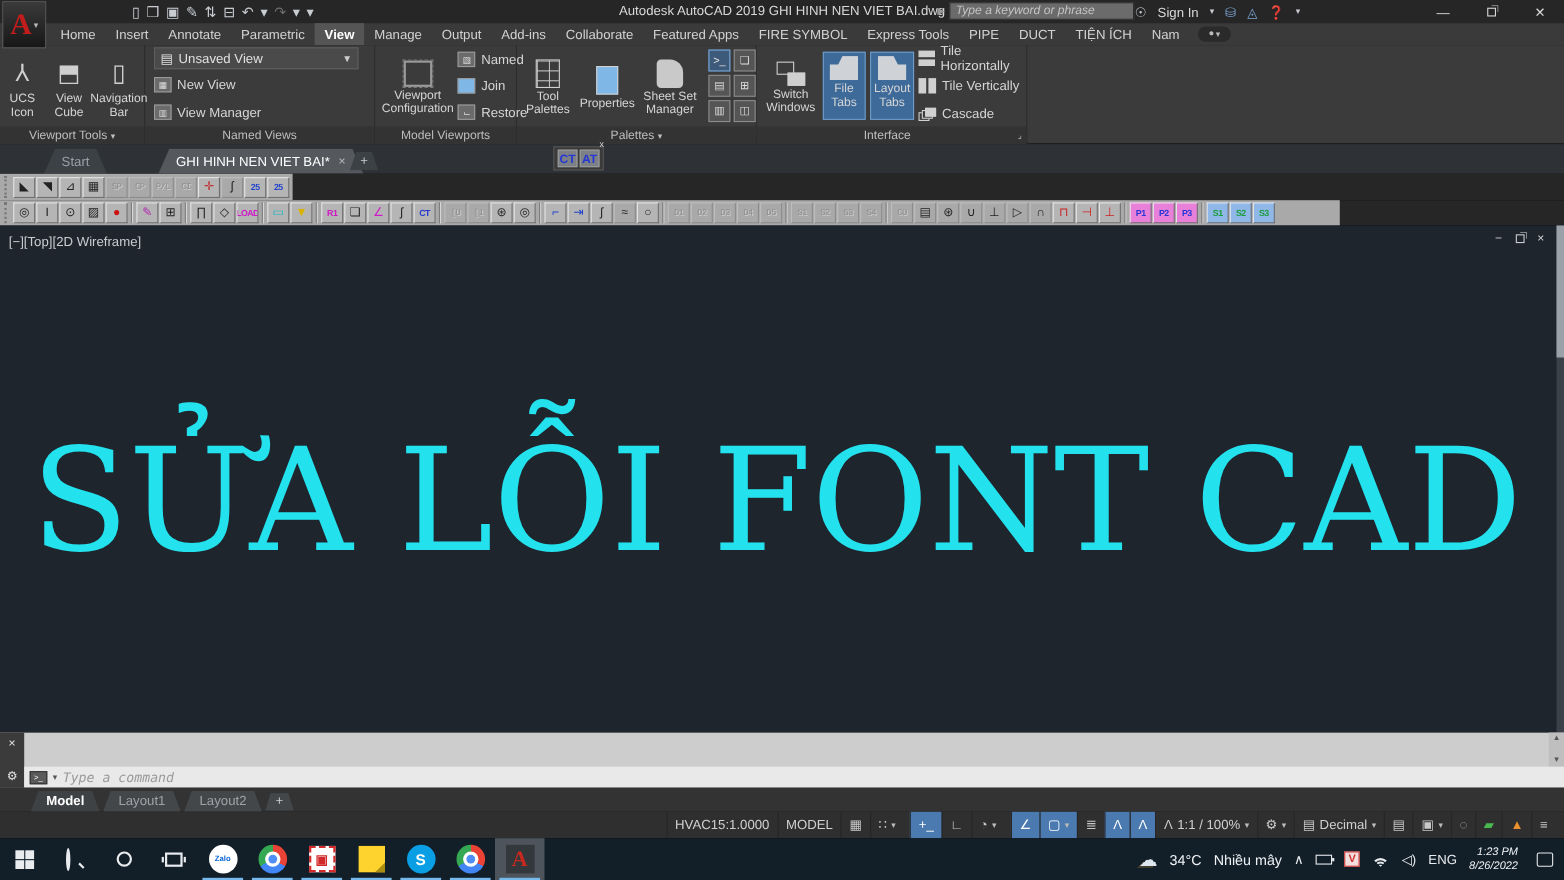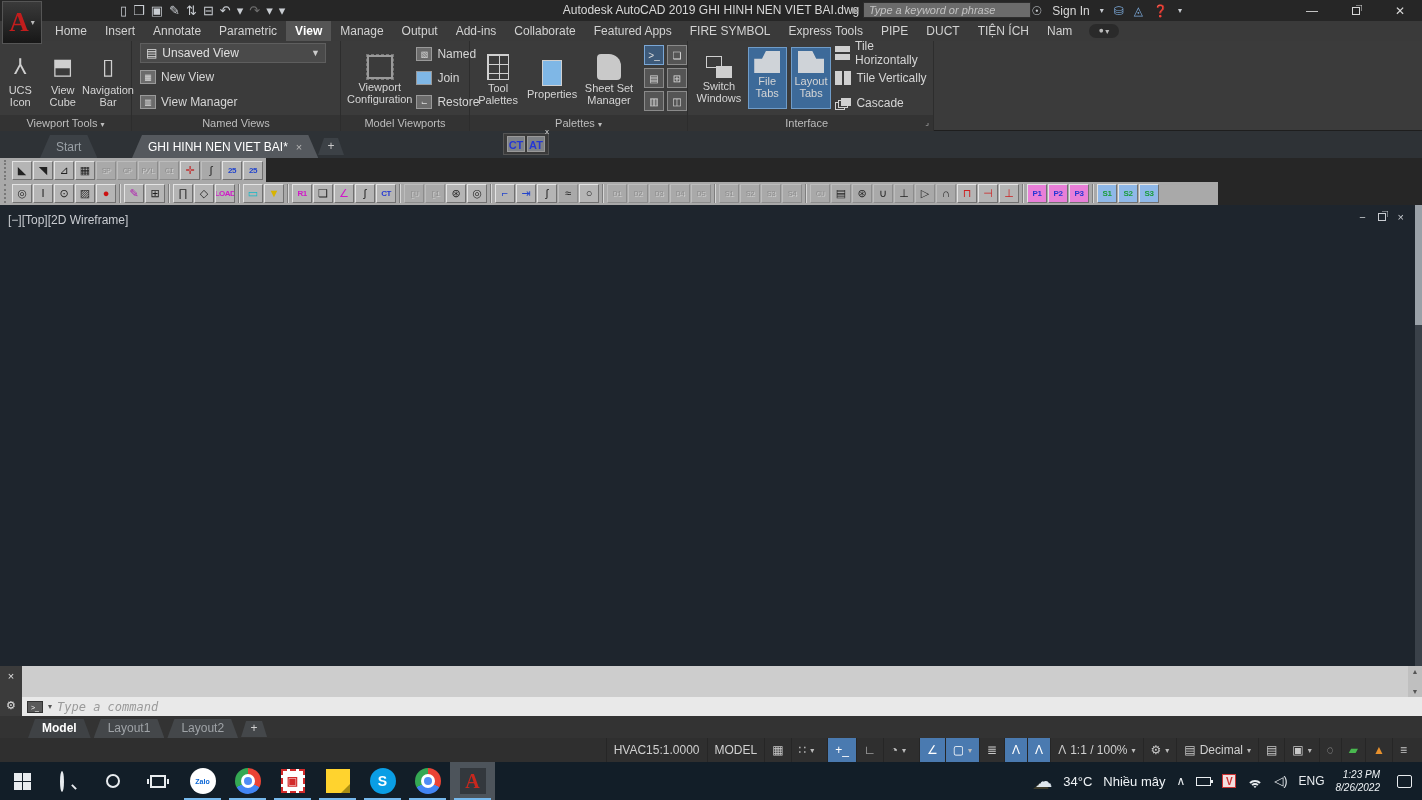--- a/index.html
+++ b/index.html
@@ -423,21 +423,21 @@
     <div class="plabel">
       <span>Interface</span> <span class="dd" style="float:right;margin-right:4px;">⌟</span>
     </div>
   </div>
 </div>
 
 <div class="band" id="filetabs">
   <div class="ftab" style="left:40px;">
     <span>Start</span>
   </div>
-  <div class="ftab active" style="left:132px;">
+  <div class="ftab active" style="left:144px;">
     <span>GHI HINH NEN VIET BAI*</span>
     <span class="x">×</span>
   </div>
   <div id="newtab-btn">+</div>
   <div id="ct-at">
     <span class="mini">CT</span>
     <span class="mini">AT</span>
     <span class="mx">x</span>
   </div>
 </div>
@@ -653,20 +653,21 @@
     </div>
 </div>
 
 <div class="band" id="viewport">
   <div id="vp-label">[−][Top][2D Wireframe]</div>
   <div id="vp-controls">
     <span>−</span>
     <span class="restore-glyph" style="border-color:#c9ccd1; box-shadow:2px -2px 0 -0.5px #1e252d,3px -3px 0 -1px #c9ccd1;"></span>
     <span>×</span>
   </div>
+  <div id="vp-big-text" style="color: rgb(35, 225, 237);">SỬA LỖI FONT CAD</div>
   <div id="vp-scroll">
       <span class="thumb"></span>
     </div>
 </div>
 
 <div class="band" id="cmd">
   <div id="cmd-side">
     <span class="s">×</span>
     <span class="s">⚙</span>
   </div>

